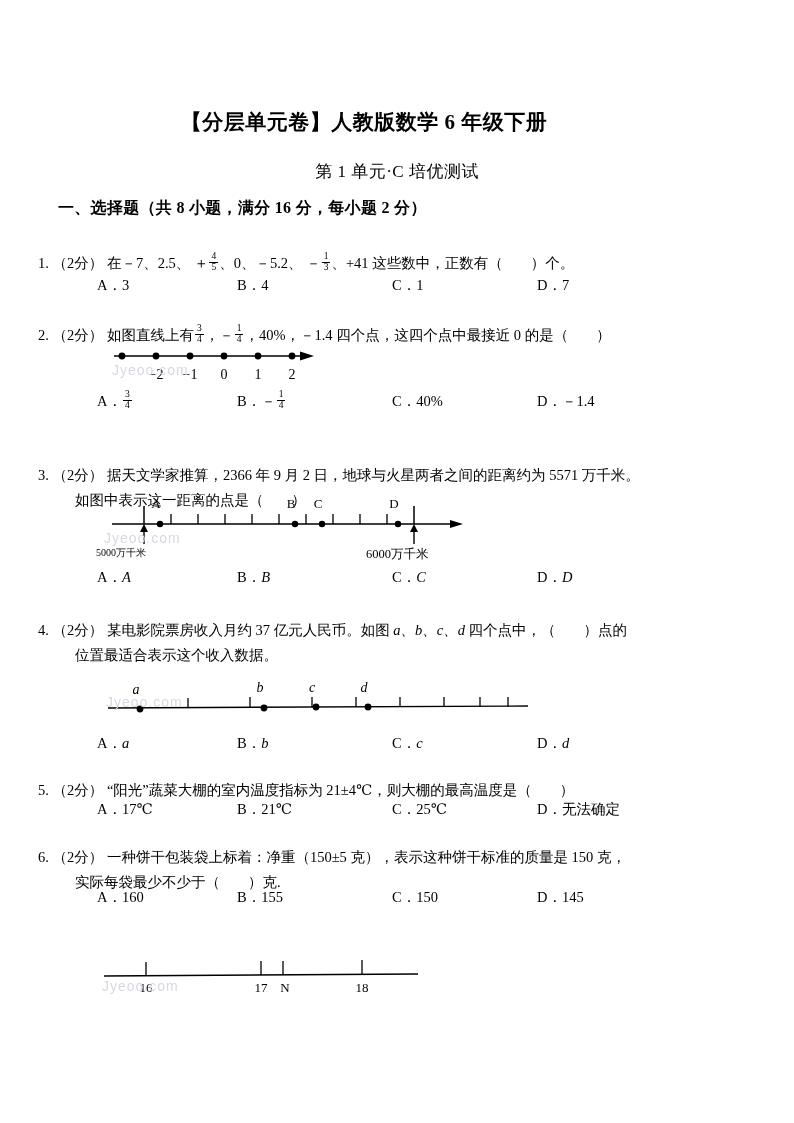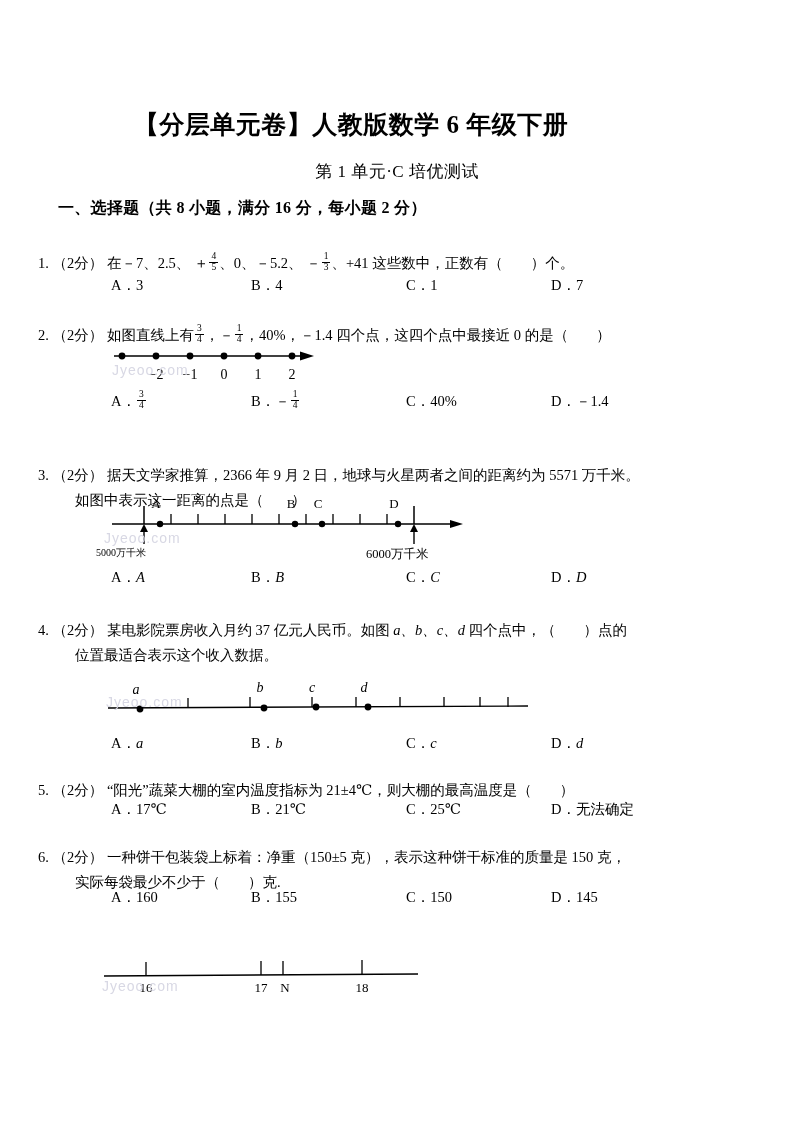--- a/index.html
+++ b/index.html
@@ -21,23 +21,24 @@
     width: 794px;
     height: 1123px;
   }
 
   
   .doc-title {
     position: absolute;
     left: 0; top: 108px;
     width: 702px;
     text-align: center;
-    font-size: 25px;
+    font-size: 21px;
     font-weight: bold;
     letter-spacing: 0.5px;
+    padding-left: 13px;
   }
   .doc-subtitle {
     position: absolute;
     left: 0; top: 160px;
     width: 794px;
     text-align: center;
     font-size: 17px;
     letter-spacing: 0.5px;
   }
   .section-head {
@@ -63,21 +64,21 @@
   .q-line.indent {
     padding-left: 37px;
   }
   .num {
     display: inline-block;
   }
 
   
   .opts {
     position: absolute;
-    left: 54px;
+    left: 40px;
     width: 720px;
     font-size: 14.5px;
     height: 22px;
     text-decoration: underline;
   }
   .opt {
     position: absolute;
     top: 0;
     white-space: nowrap;
   }

